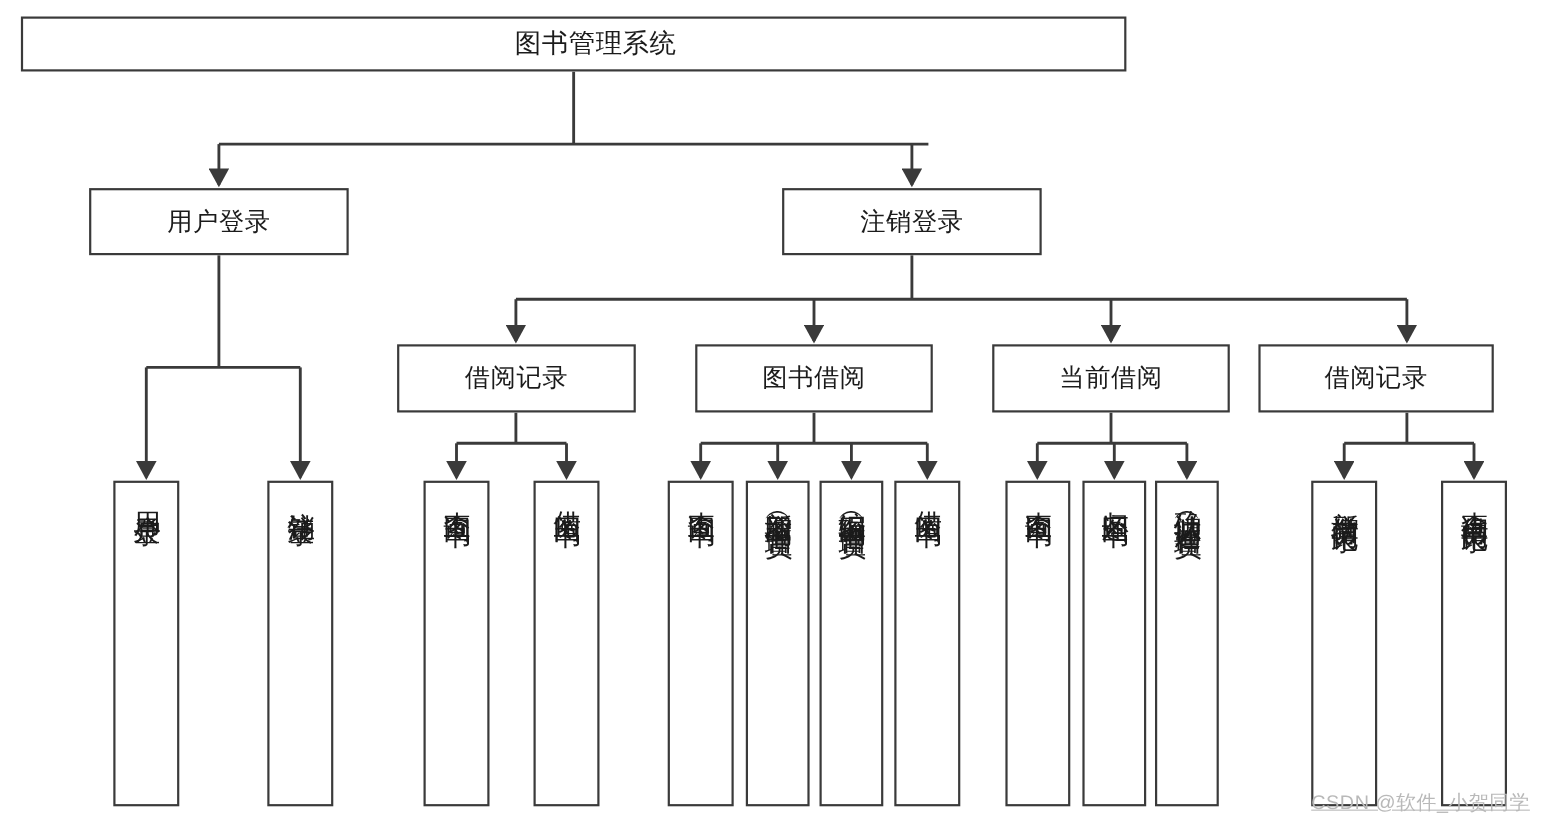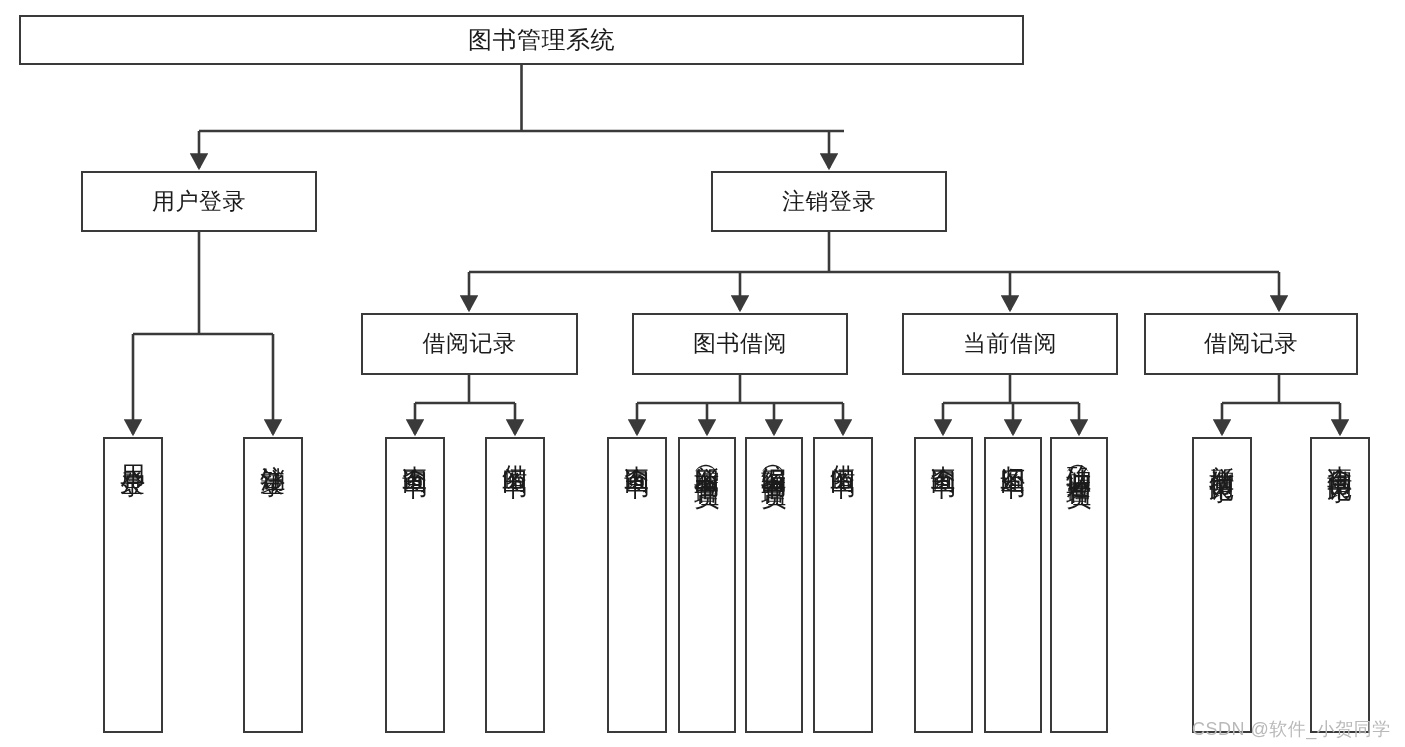--- a/index.html
+++ b/index.html
@@ -64,20 +64,21 @@
     white-space: nowrap;
     margin: 0 auto;
   }
   .watermark {
     position: absolute;
     font-size: 18px;
     color: #b9b9b9;
     white-space: nowrap;
     letter-spacing: 0.5px;
     user-select: none;
+    text-decoration: underline;
   }
 </style>
 </head>
 <body>
 
 <div id="canvas">
 
   <svg id="edges" viewBox="0 0 1405 747" xmlns="http://www.w3.org/2000/svg">
     <defs>
       <marker id="arrow" viewBox="0 0 12 12" refX="9.5" refY="6" markerWidth="7.2" markerHeight="7.2" orient="auto-start-reverse">

